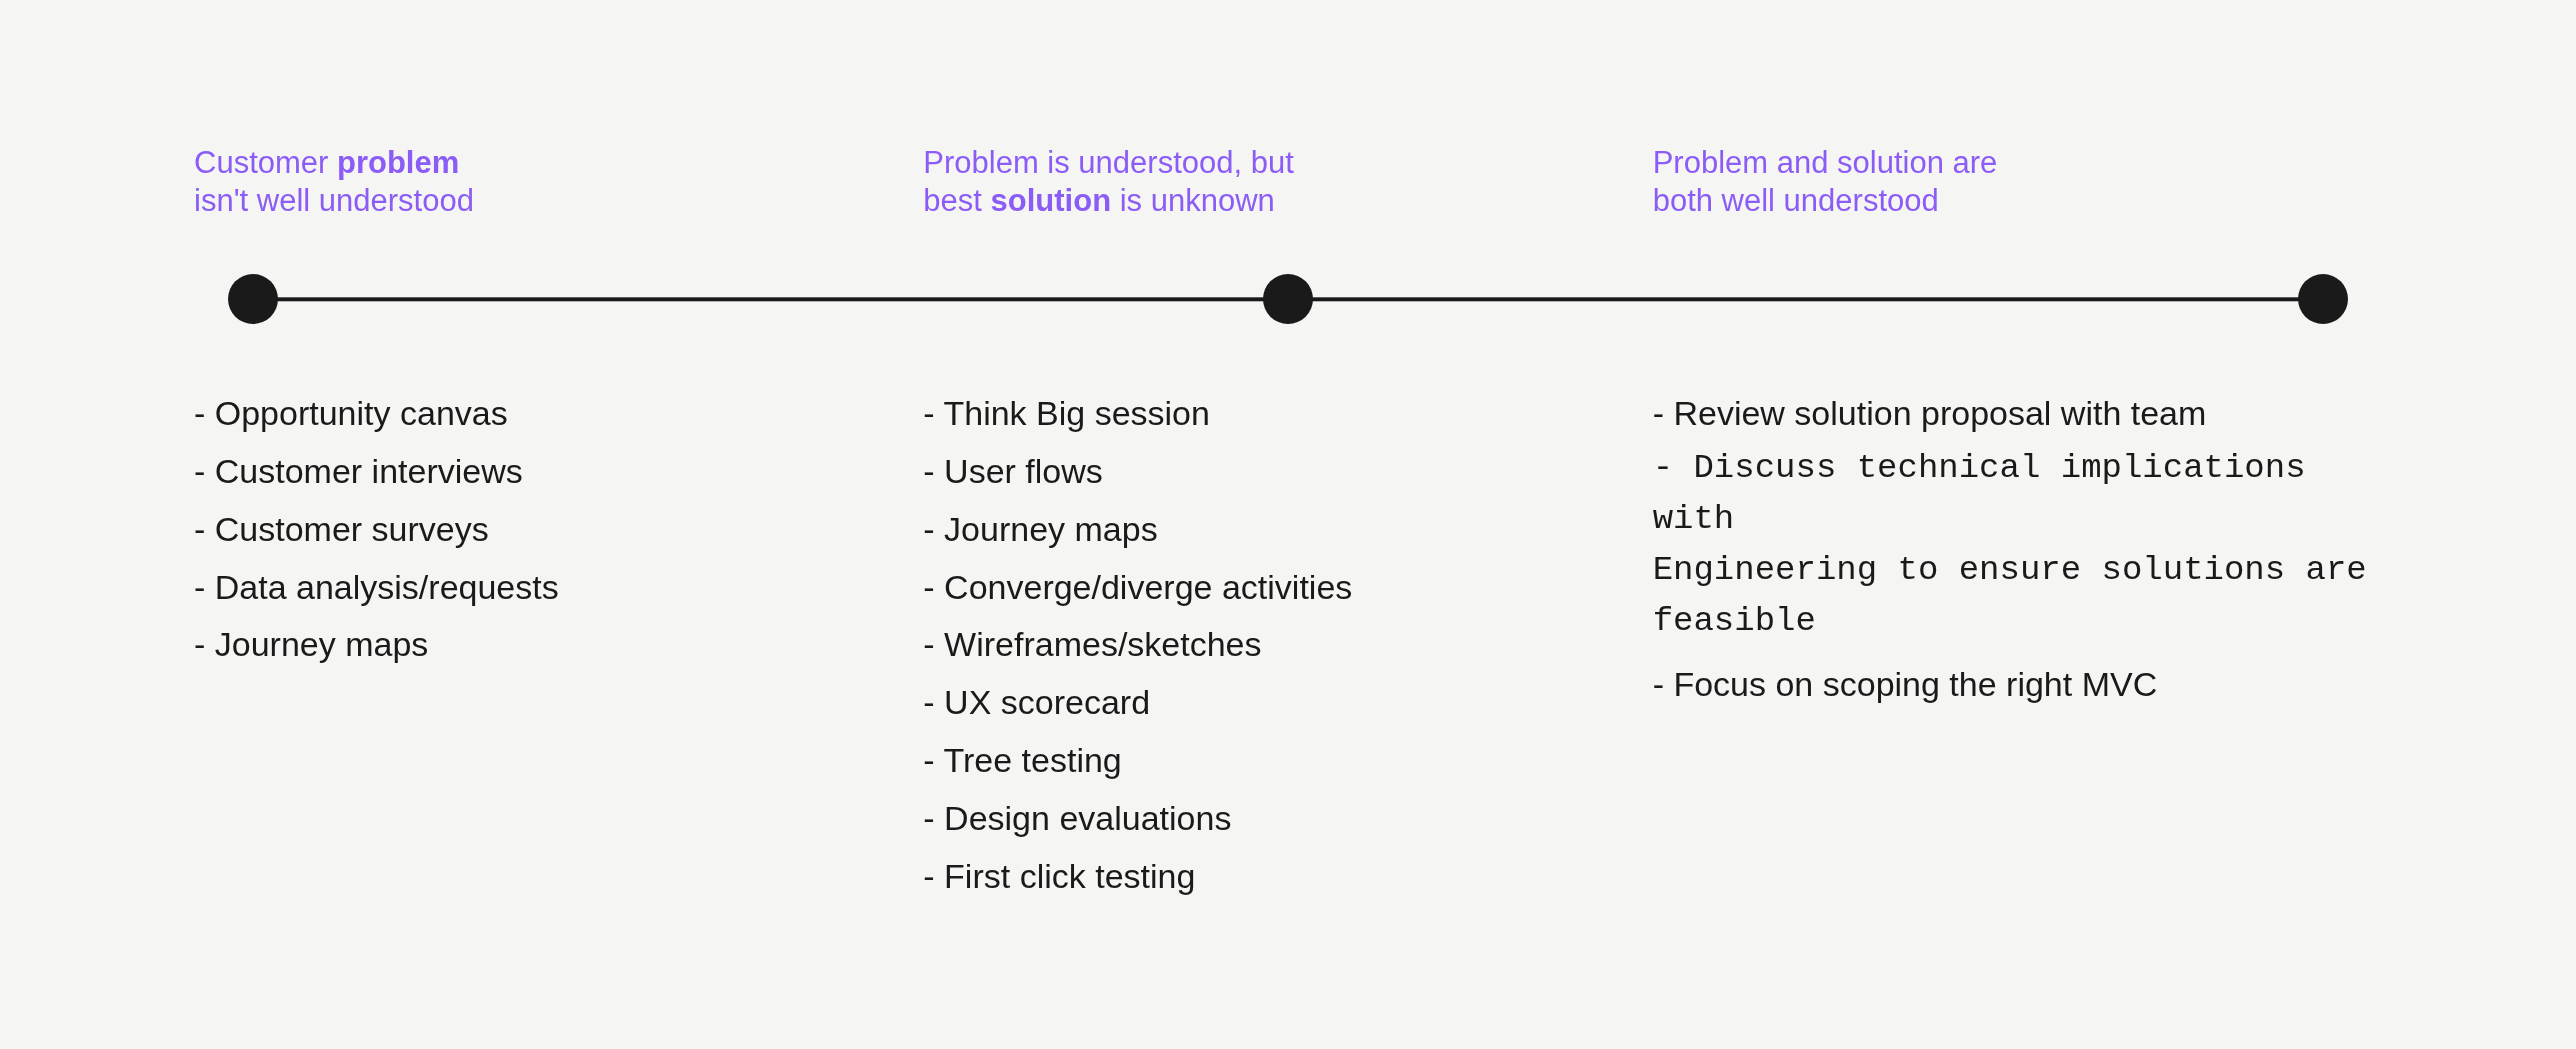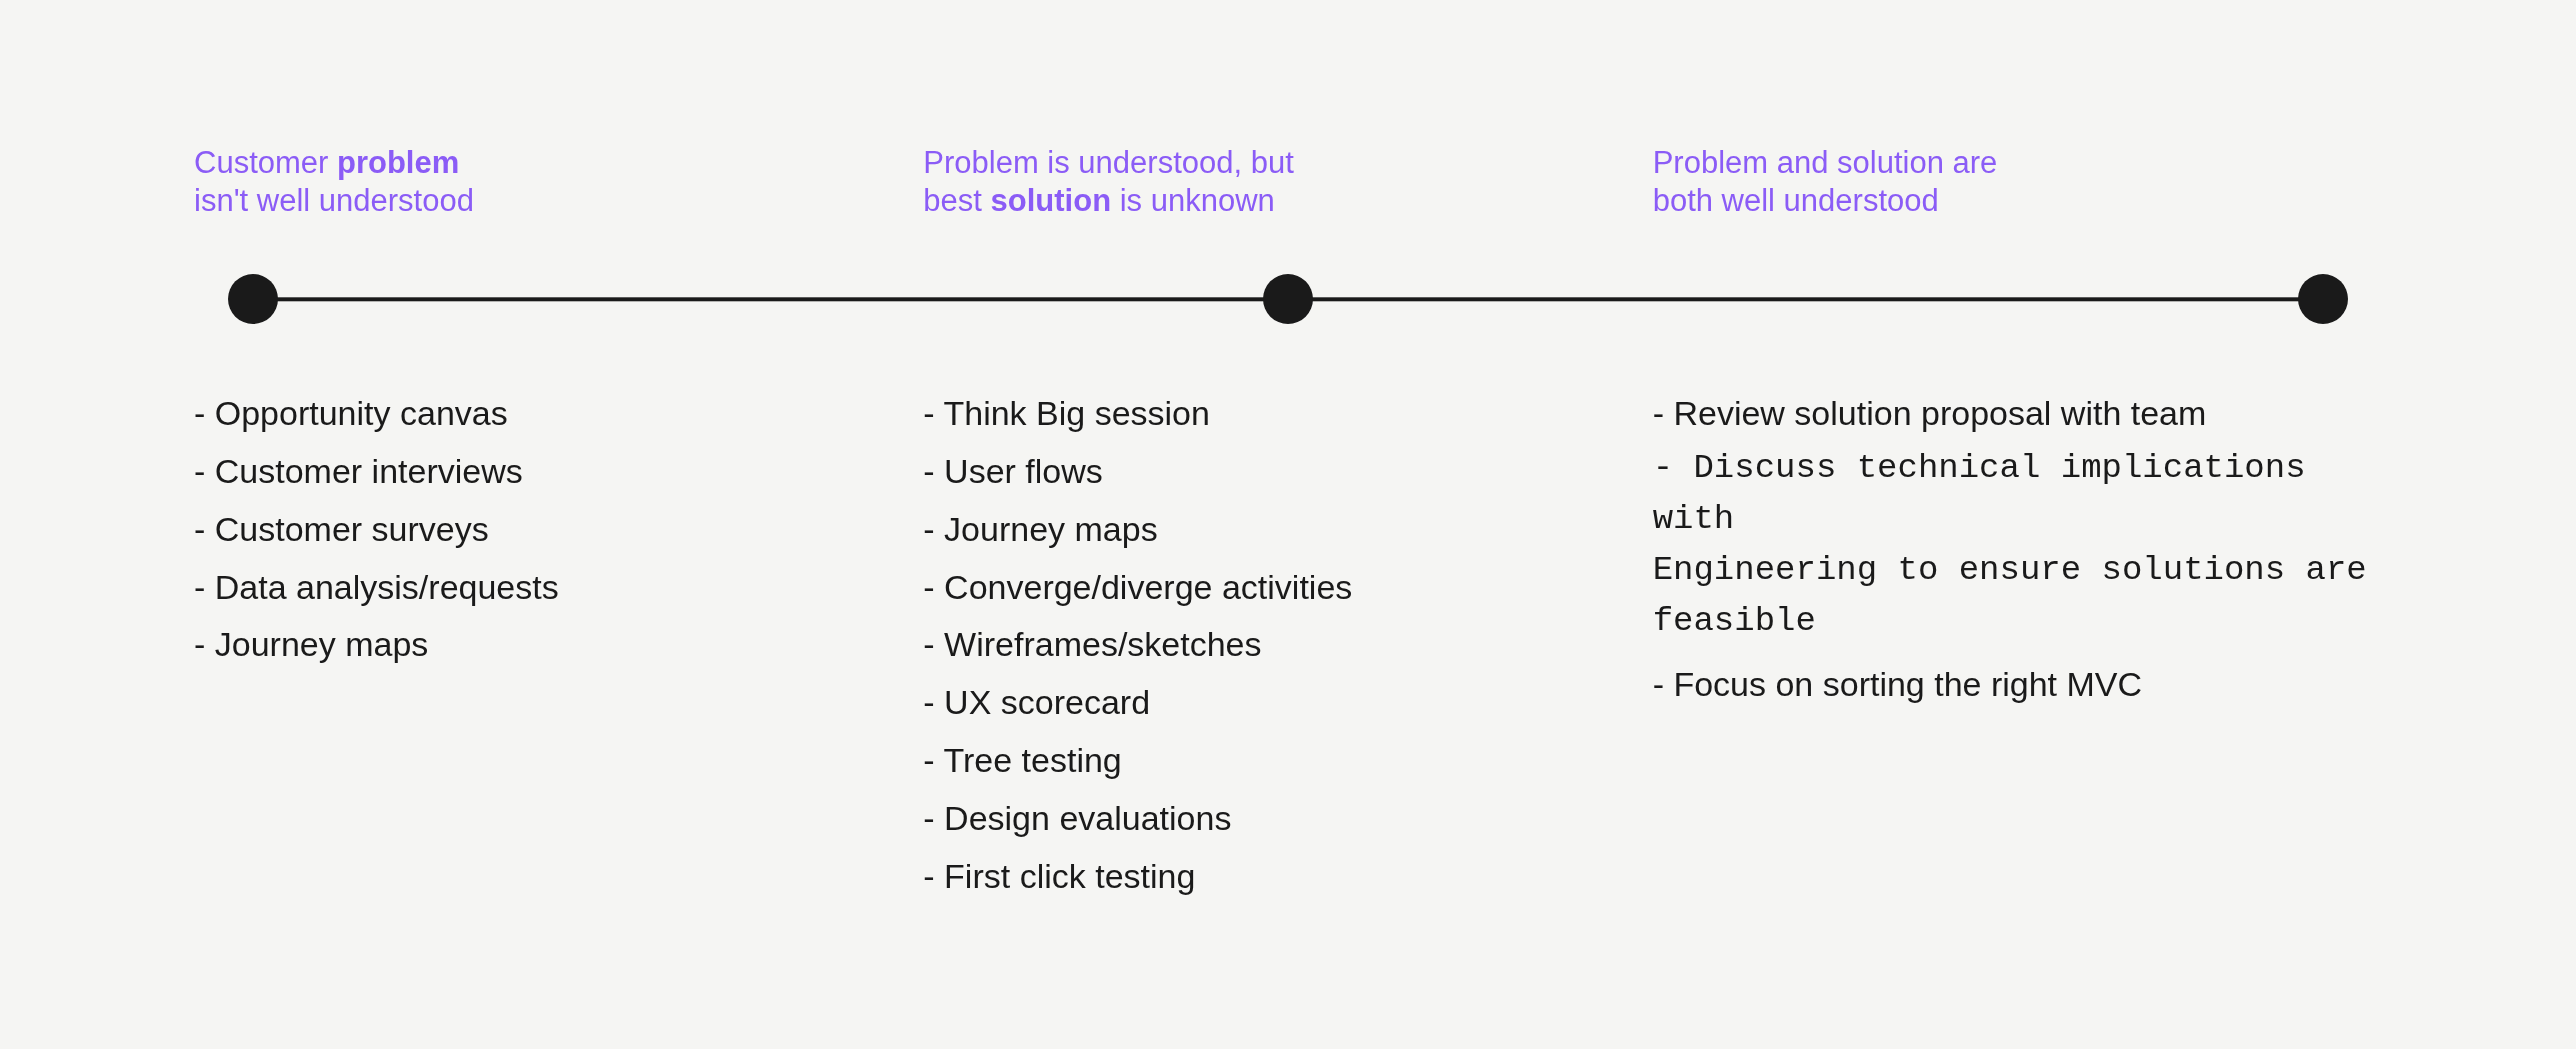--- a/index.html
+++ b/index.html
@@ -168,18 +168,18 @@
       <span class="list-item">- Wireframes/sketches</span>
       <span class="list-item">- UX scorecard</span>
       <span class="list-item">- Tree testing</span>
       <span class="list-item">- Design evaluations</span>
       <span class="list-item">- First click testing</span>
     </div>
 
     <div class="content-col">
       <span class="list-item">- Review solution proposal with team</span>
       <span class="list-item" style="line-height:1.5; display:block; margin-bottom: 8.6px; font-family: Liberation Mono, monospace;">- Discuss technical implications with<br>Engineering to ensure solutions are<br>feasible</span>
-      <span class="list-item">- Focus on sorting the right MVC</span>
+      <span class="list-item">- Focus on scoping the right MVC</span>
     </div>
 
   </div>
 </div>
 
 
 </body></html>

